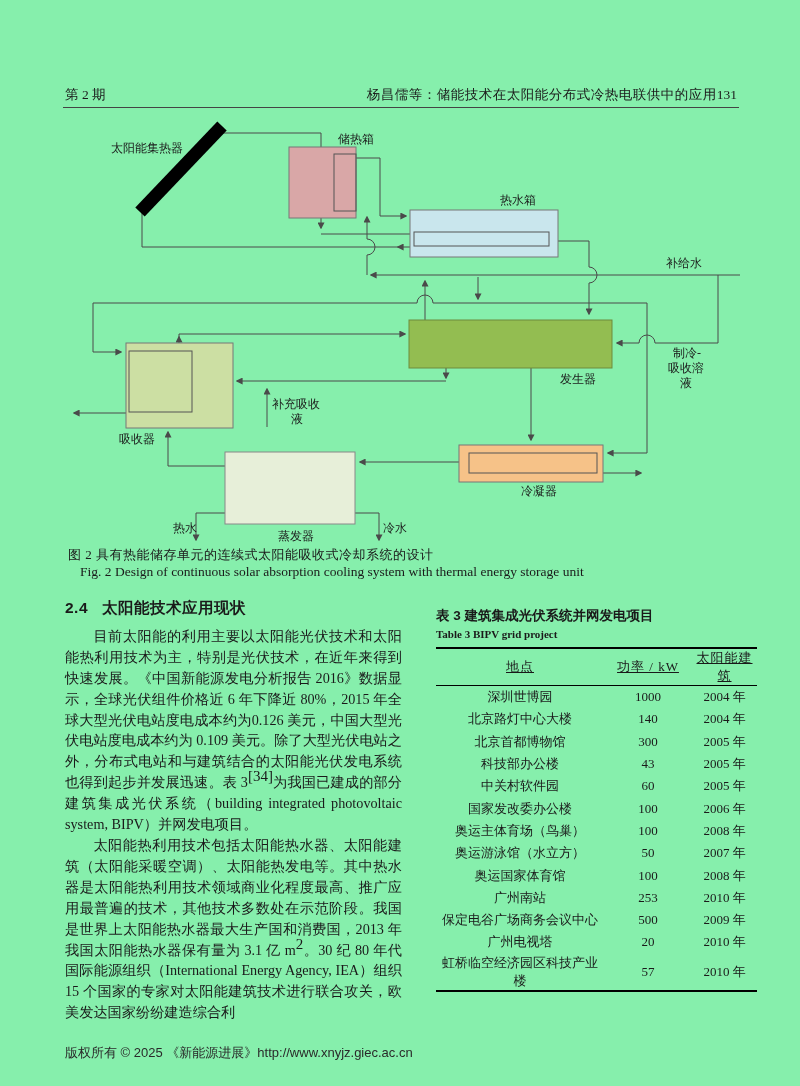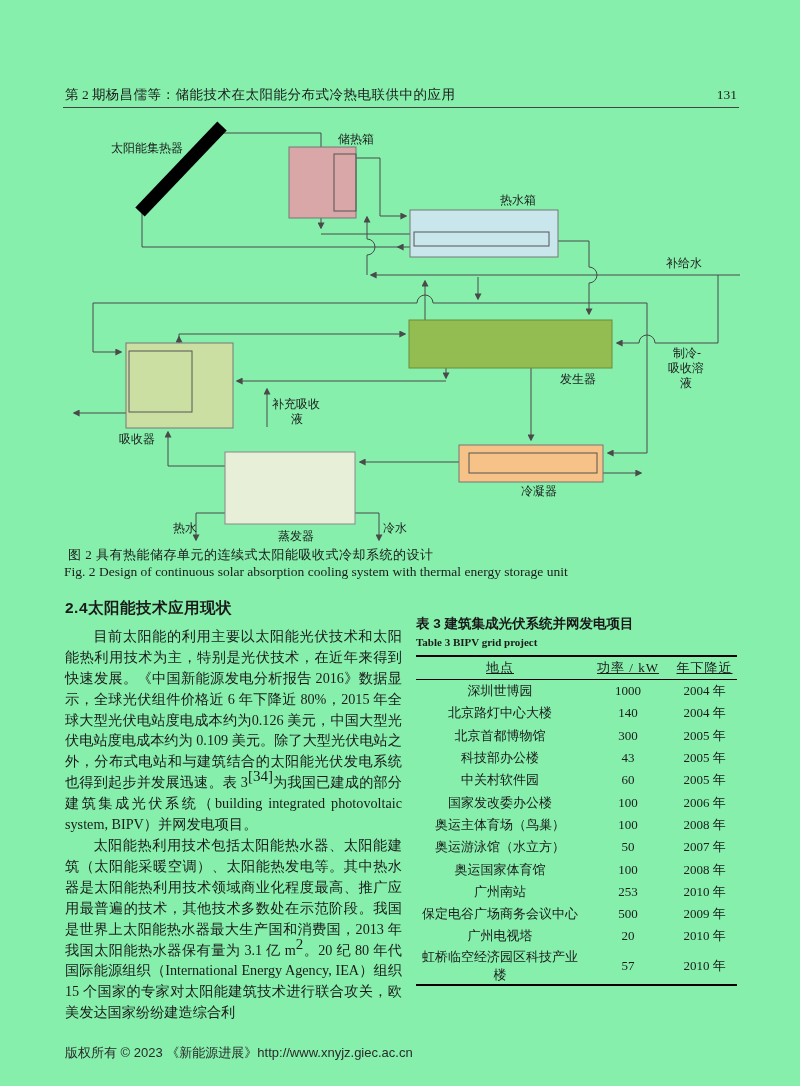--- a/index.html
+++ b/index.html
@@ -3,35 +3,35 @@
 <meta charset="utf-8">
 <style>
   html,body{margin:0;padding:0;}
   .page{
     position:relative; width:800px; height:1086px; background:#86efac;
     font-family:"Liberation Serif","DejaVu Serif",serif; color:#1a1a1a; overflow:hidden;
   }
   
   .hdr{position:absolute; left:65px; top:86px; width:672px; display:flex; align-items:baseline; font-size:13.5px;}
   .hdr .issue{flex:0 0 auto;}
-  .hdr .rtitle{flex:1 1 auto; text-align:left; letter-spacing:.5px;}
+  .hdr .rtitle{flex:1 1 auto; text-align:right; letter-spacing:.5px;}
   .hdr .pageno{flex:0 0 auto;}
   .hdr-rule{position:absolute; left:63px; top:107px; width:676px; border-top:1px solid #444;}
   
   .fig{position:absolute; left:60px; top:115px;}
   svg text{font-family:"Liberation Serif","DejaVu Serif",serif; font-size:12px; fill:#1a1a1a;}
   .fcap-zh{position:absolute; left:68px; top:546px; font-size:13px; letter-spacing:.5px;}
-  .fcap-en{position:absolute; left:64px; top:564px; font-size:13.5px;}
+  .fcap-en{position:absolute; left:80px; top:564px; font-size:13.5px;}
   
   .col-left{position:absolute; left:65px; top:598px; width:337px; font-size:14.2px; line-height:20.9px; text-align:justify;}
   .sec-head{font-family:"Liberation Sans","DejaVu Sans",sans-serif; font-weight:bold; font-size:15.5px; margin:0 0 7px 0; letter-spacing:.5px;}
-  .sec-head .num{}
+  .sec-head .num{margin-right:14px;}
   .para{margin:0; text-indent:2em;}
   .para sup{font-size:15px; line-height:0;}
-  .col-right{position:absolute; left:416px; top:607px; width:321px;margin-top:8px;}
+  .col-right{position:absolute; left:436px; top:607px; width:321px;}
   .tcap-zh{font-family:"Liberation Sans","DejaVu Sans",sans-serif; font-weight:bold; font-size:13.5px; margin:0 0 3px 0;}
   .tcap-en{font-weight:bold; font-size:11px; margin:0 0 7px 0;}
   table.bipv{width:100%; border-collapse:collapse; font-size:13px;
     border-top:2px solid #000; border-bottom:2px solid #000;}
   table.bipv th{font-weight:normal; border-bottom:1px solid #000; height:22px; padding:0; text-align:center; letter-spacing:1px;text-decoration:underline;}
   table.bipv td{height:22.3px; padding:0; text-align:center;}
   table.bipv col.c-loc{width:168px;} table.bipv col.c-pw{width:88px;} table.bipv col.c-yr{width:65px;}
   
   .ftr{position:absolute; left:65px; top:1044px; font-family:"Liberation Sans","DejaVu Sans",sans-serif; font-size:13px; color:#2a2a2a;}
 </style>
@@ -119,37 +119,37 @@
     <text x="185" y="532" text-anchor="middle">热水</text>
     <text x="395" y="532" text-anchor="middle">冷水</text>
   </svg>
 
   <div class="fcap-zh">图 2    具有热能储存单元的连续式太阳能吸收式冷却系统的设计</div>
   <div class="fcap-en">Fig. 2    Design of continuous solar absorption cooling system with thermal energy storage unit</div>
 
   <div class="col-left">
     <h3 class="sec-head"><span class="num">2.4</span><span>太阳能技术应用现状</span></h3>
     <p class="para"><span>目前太阳能的利用主要以太阳能光伏技术和太阳能热利用技术为主，特别是光伏技术，在近年来得到快速发展。《中国新能源发电分析报告 2016》数据显示，全球光伏组件价格近 6 年下降近 80%，2015 年全球大型光伏电站度电成本约为0.126 美元，中国大型光伏电站度电成本约为 0.109 美元。除了大型光伏电站之外，分布式电站和与建筑结合的太阳能光伏发电系统也得到起步并发展迅速。表 3</span><sup>[34]</sup><span>为我国已建成的部分建筑集成光伏系统（building integrated photovoltaic system, BIPV）并网发电项目。</span></p>
-    <p class="para"><span>太阳能热利用技术包括太阳能热水器、太阳能建筑（太阳能采暖空调）、太阳能热发电等。其中热水器是太阳能热利用技术领域商业化程度最高、推广应用最普遍的技术，其他技术多数处在示范阶段。我国是世界上太阳能热水器最大生产国和消费国，2013 年我国太阳能热水器保有量为 3.1 亿 m</span><sup>2</sup><span>。20 纪 80 年代国际能源组织（International Energy Agency, IEA）组织 15 个国家的专家对太阳能建筑技术进行联合攻关，欧美发达国家纷纷建造综合利</span></p>
+    <p class="para"><span>太阳能热利用技术包括太阳能热水器、太阳能建筑（太阳能采暖空调）、太阳能热发电等。其中热水器是太阳能热利用技术领域商业化程度最高、推广应用最普遍的技术，其他技术多数处在示范阶段。我国是世界上太阳能热水器最大生产国和消费国，2013 年我国太阳能热水器保有量为 3.1 亿 m</span><sup>2</sup><span>。30 纪 80 年代国际能源组织（International Energy Agency, IEA）组织 15 个国家的专家对太阳能建筑技术进行联合攻关，欧美发达国家纷纷建造综合利</span></p>
   </div>
 
   <div class="col-right">
     <p class="tcap-zh">表 3    建筑集成光伏系统并网发电项目</p>
     <p class="tcap-en">Table 3    BIPV grid project</p>
     <table class="bipv">
       <colgroup>
           <col class="c-loc">
           <col class="c-pw">
           <col class="c-yr">
         </colgroup>
       <thead>
         <tr>
           <th>地点</th>
           <th>功率 / kW</th>
-          <th>年下降近</th>
+          <th>太阳能建筑</th>
         </tr>
       </thead>
       <tbody>
           <tr>
             <td>深圳世博园</td>
             <td>1000</td>
             <td>2004 年</td>
           </tr>
           <tr>
             <td>北京路灯中心大楼</td>
@@ -208,15 +208,15 @@
           </tr>
           <tr>
             <td>虹桥临空经济园区科技产业楼</td>
             <td>57</td>
             <td>2010 年</td>
           </tr>
         </tbody>
     </table>
   </div>
 
-  <div class="ftr">版权所有 © 2023 《新能源进展》http://www.xnyjz.giec.ac.cn</div>
+  <div class="ftr">版权所有 © 2025 《新能源进展》http://www.xnyjz.giec.ac.cn</div>
 
 </div>
 
 </body></html>

